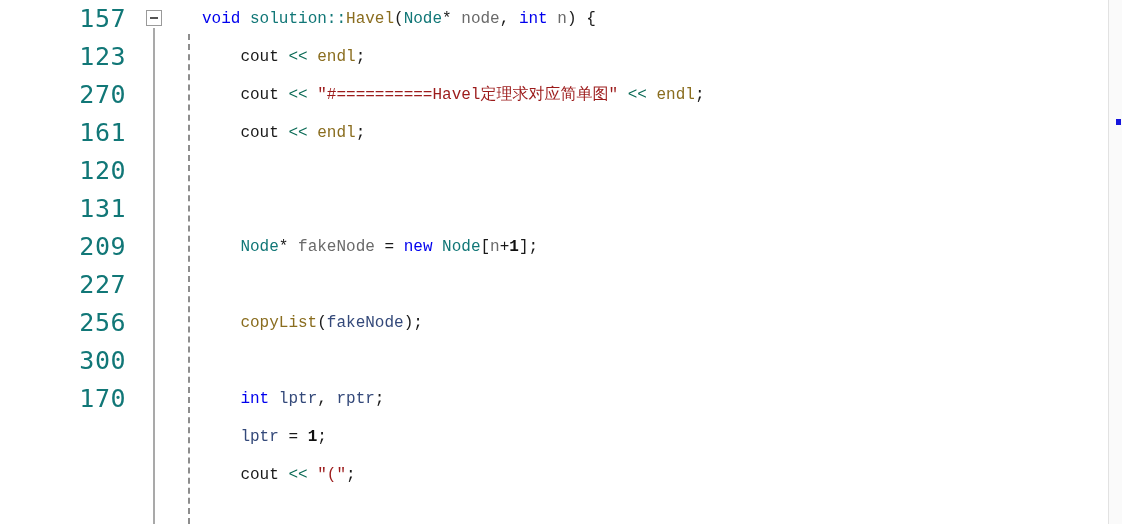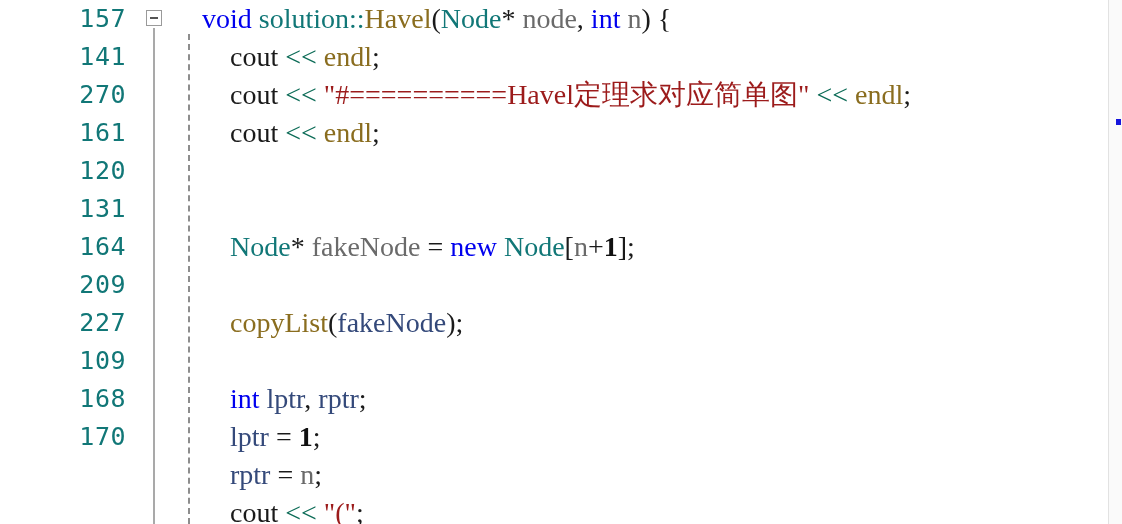--- a/index.html
+++ b/index.html
@@ -89,22 +89,22 @@
     left: 16px;
     top: 34px;
     bottom: 0;
     width: 0;
     border-left: 2px dashed #8d8d8d;
   }
   .line {
     height: 38px;
     line-height: 38px;
     white-space: pre;
-    font-size: 28px;
-    font-family: Liberation Serif, serif;
+    font-size: 16px;
+    font-family: Liberation Mono, monospace;
     padding-left: 30px;
     box-sizing: border-box;
     color: #1a1a1a;
   }
 
   
   .kw      { color: #0000ee; }
   .type    { color: #117777; }
   .fn      { color: #8a6d1f; }
   .var     { color: #6a6a6a; }
@@ -134,30 +134,29 @@
     background: #1515dd;
   }
 </style>
 </head>
 <body>
 
 <div id="editor">
 
   <div class="gutter" id="gutter">
       <div class="gutter-line">157</div>
-      <div class="gutter-line">141</div>
+      <div class="gutter-line">123</div>
       <div class="gutter-line">270</div>
       <div class="gutter-line">161</div>
       <div class="gutter-line">120</div>
       <div class="gutter-line">131</div>
-      <div class="gutter-line">164</div>
       <div class="gutter-line">209</div>
       <div class="gutter-line">227</div>
-      <div class="gutter-line">109</div>
-      <div class="gutter-line">168</div>
+      <div class="gutter-line">256</div>
+      <div class="gutter-line">300</div>
       <div class="gutter-line">170</div>
     </div>
 
   <div class="foldcol">
     <div class="fold-box"></div>
     <div class="fold-line"></div>
   </div>
 
   <div class="code" id="code">
     <div class="indent-guide"></div>
@@ -166,21 +165,20 @@
       <div class="line"><span class="plain">    </span><span class="punc">cout</span><span class="plain"> </span><span class="op">&lt;&lt;</span><span class="plain"> </span><span class="str">"#==========Havel定理求对应简单图"</span><span class="plain"> </span><span class="op">&lt;&lt;</span><span class="plain"> </span><span class="fn">endl</span><span class="punc">;</span></div>
       <div class="line"><span class="plain">    </span><span class="punc">cout</span><span class="plain"> </span><span class="op">&lt;&lt;</span><span class="plain"> </span><span class="fn">endl</span><span class="punc">;</span></div>
       <div class="line"></div>
       <div class="line"></div>
       <div class="line"><span class="plain">    </span><span class="type">Node</span><span class="punc">*</span><span class="plain"> </span><span class="var">fakeNode</span><span class="plain"> </span><span class="punc">=</span><span class="plain"> </span><span class="kw">new</span><span class="plain"> </span><span class="type">Node</span><span class="punc">[</span><span class="var">n</span><span class="punc">+</span><span class="num">1</span><span class="punc">];</span></div>
       <div class="line"></div>
       <div class="line"><span class="plain">    </span><span class="fn">copyList</span><span class="punc">(</span><span class="localv">fakeNode</span><span class="punc">);</span></div>
       <div class="line"></div>
       <div class="line"><span class="plain">    </span><span class="kw">int</span><span class="plain"> </span><span class="localv">lptr</span><span class="punc">, </span><span class="localv">rptr</span><span class="punc">;</span></div>
       <div class="line"><span class="plain">    </span><span class="localv">lptr</span><span class="plain"> </span><span class="punc">=</span><span class="plain"> </span><span class="num">1</span><span class="punc">;</span></div>
-      <div class="line"><span class="plain">    </span><span class="localv">rptr</span><span class="plain"> </span><span class="punc">=</span><span class="plain"> </span><span class="var">n</span><span class="punc">;</span></div>
       <div class="line"><span class="plain">    </span><span class="punc">cout</span><span class="plain"> </span><span class="op">&lt;&lt;</span><span class="plain"> </span><span class="str">"("</span><span class="punc">;</span></div>
     </div>
 
   <div class="scroll-track">
     <div class="scroll-marker"></div>
   </div>
 
 </div>
 
 </body></html>

